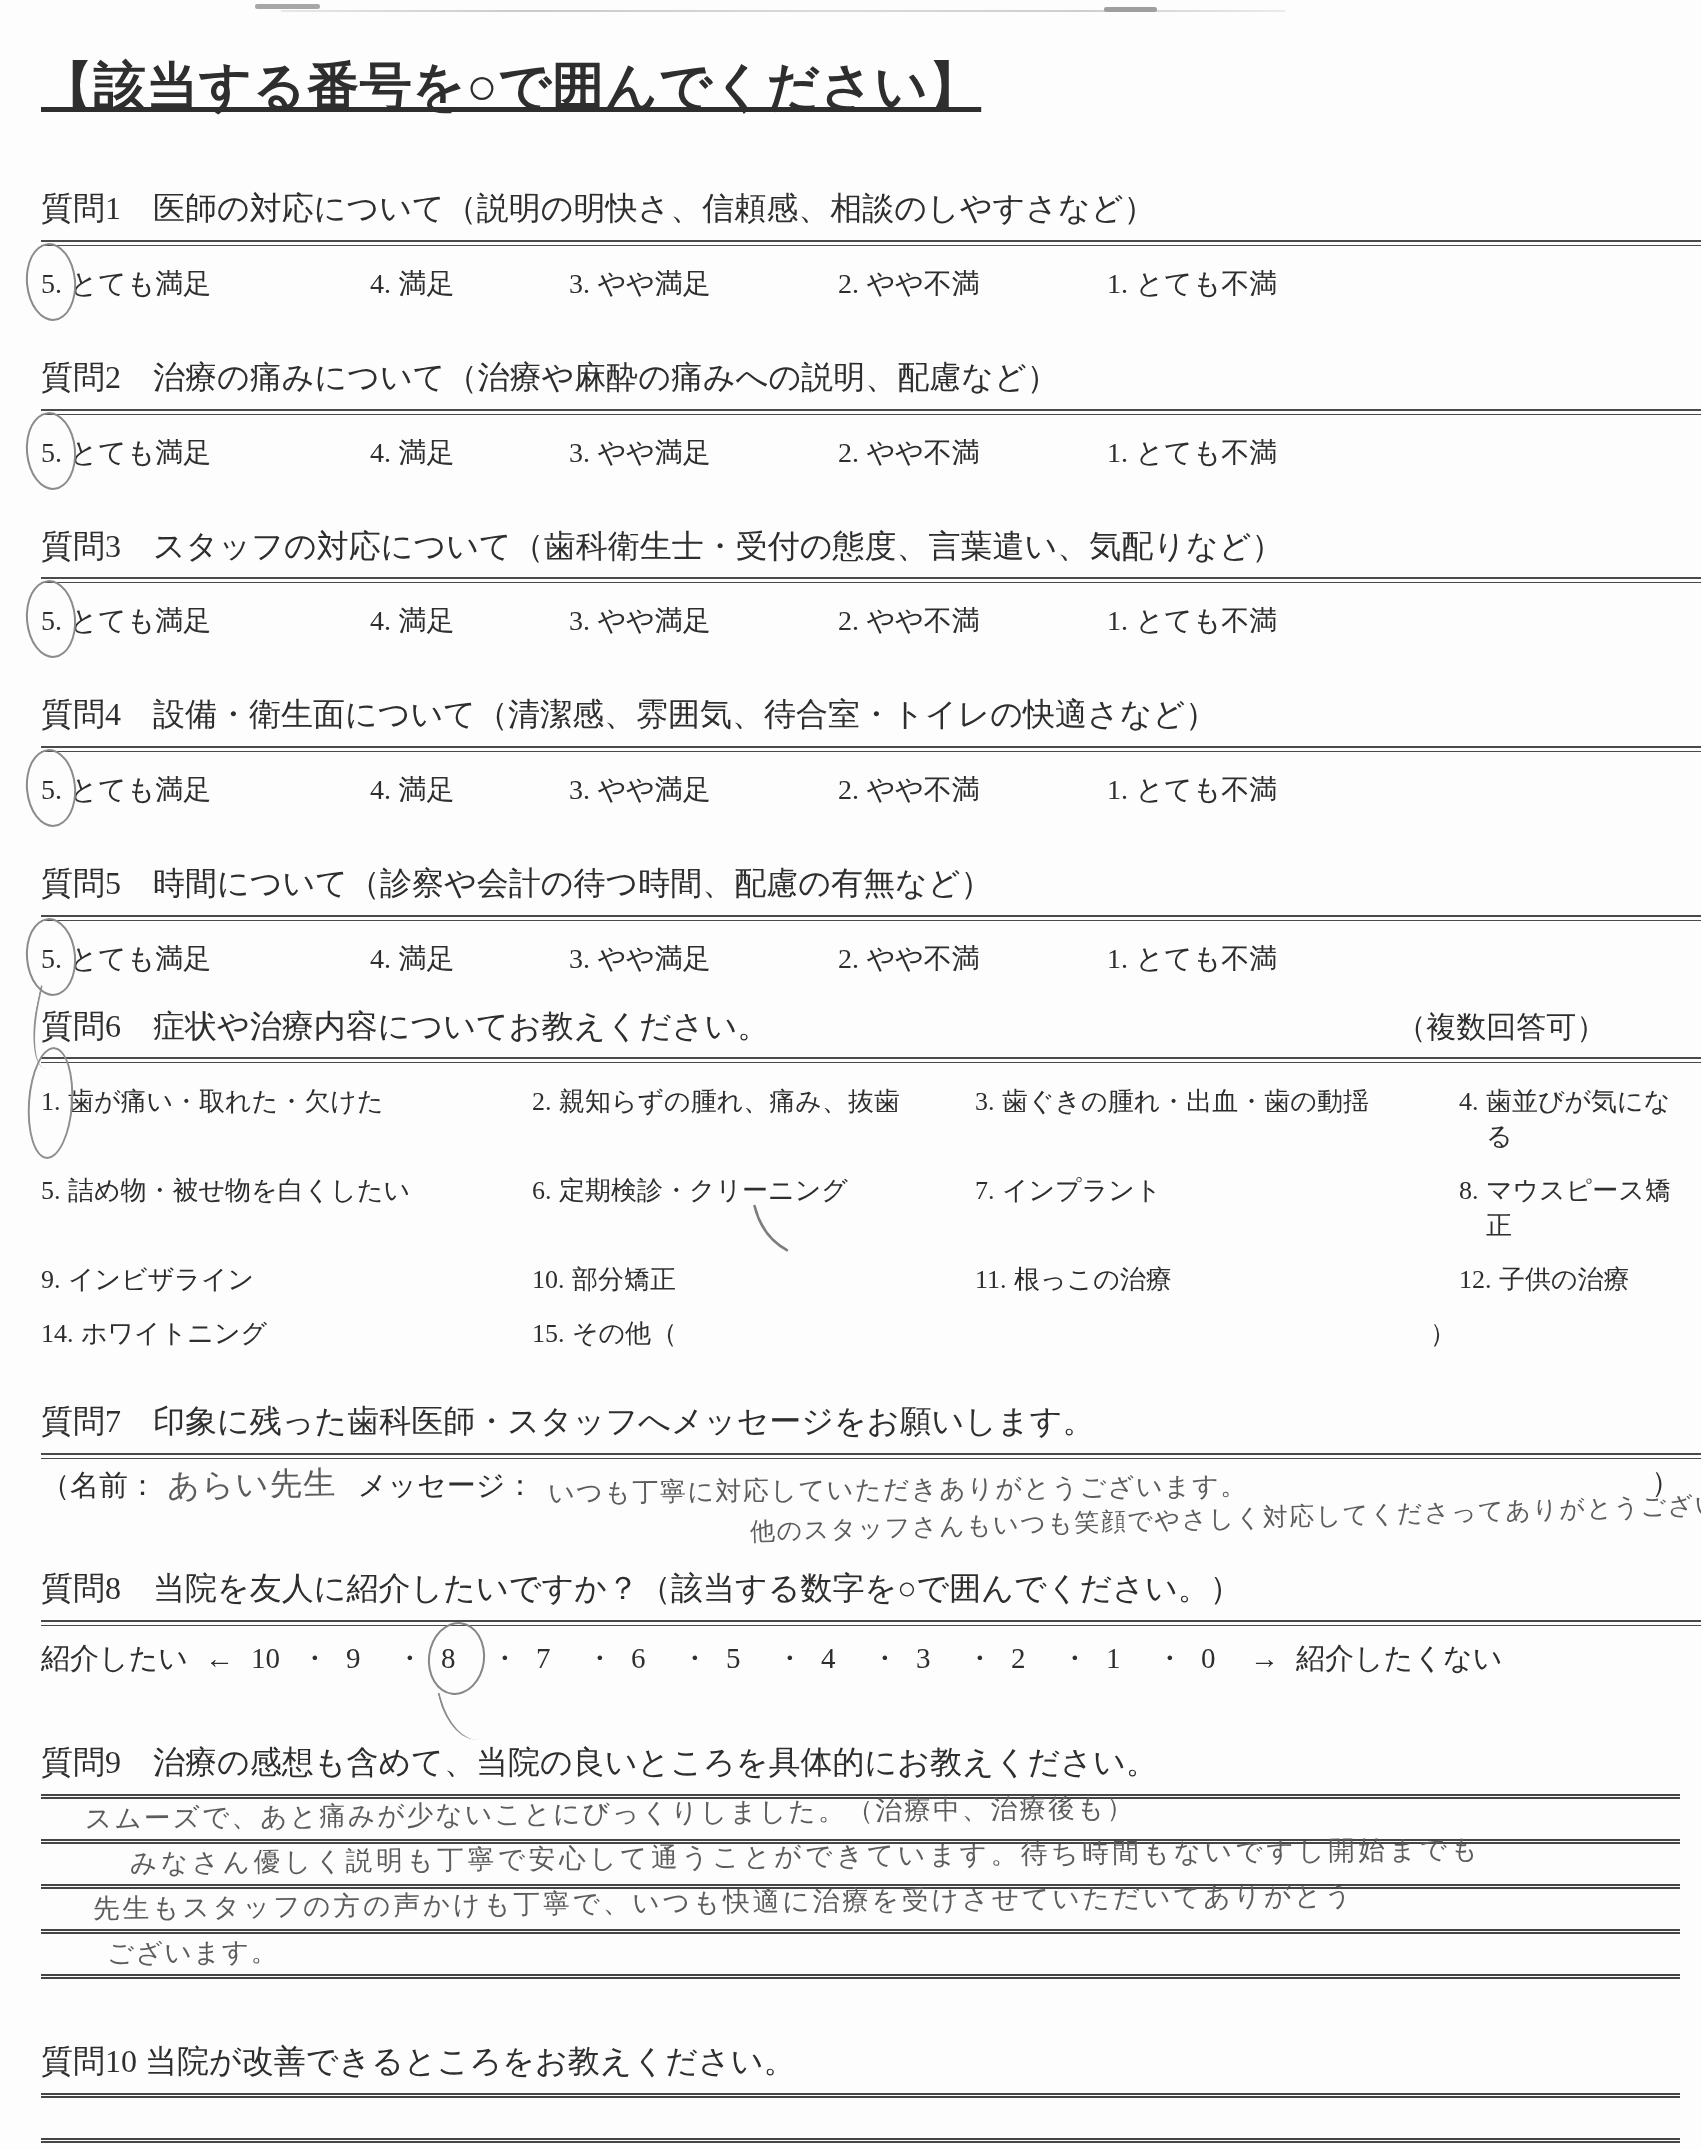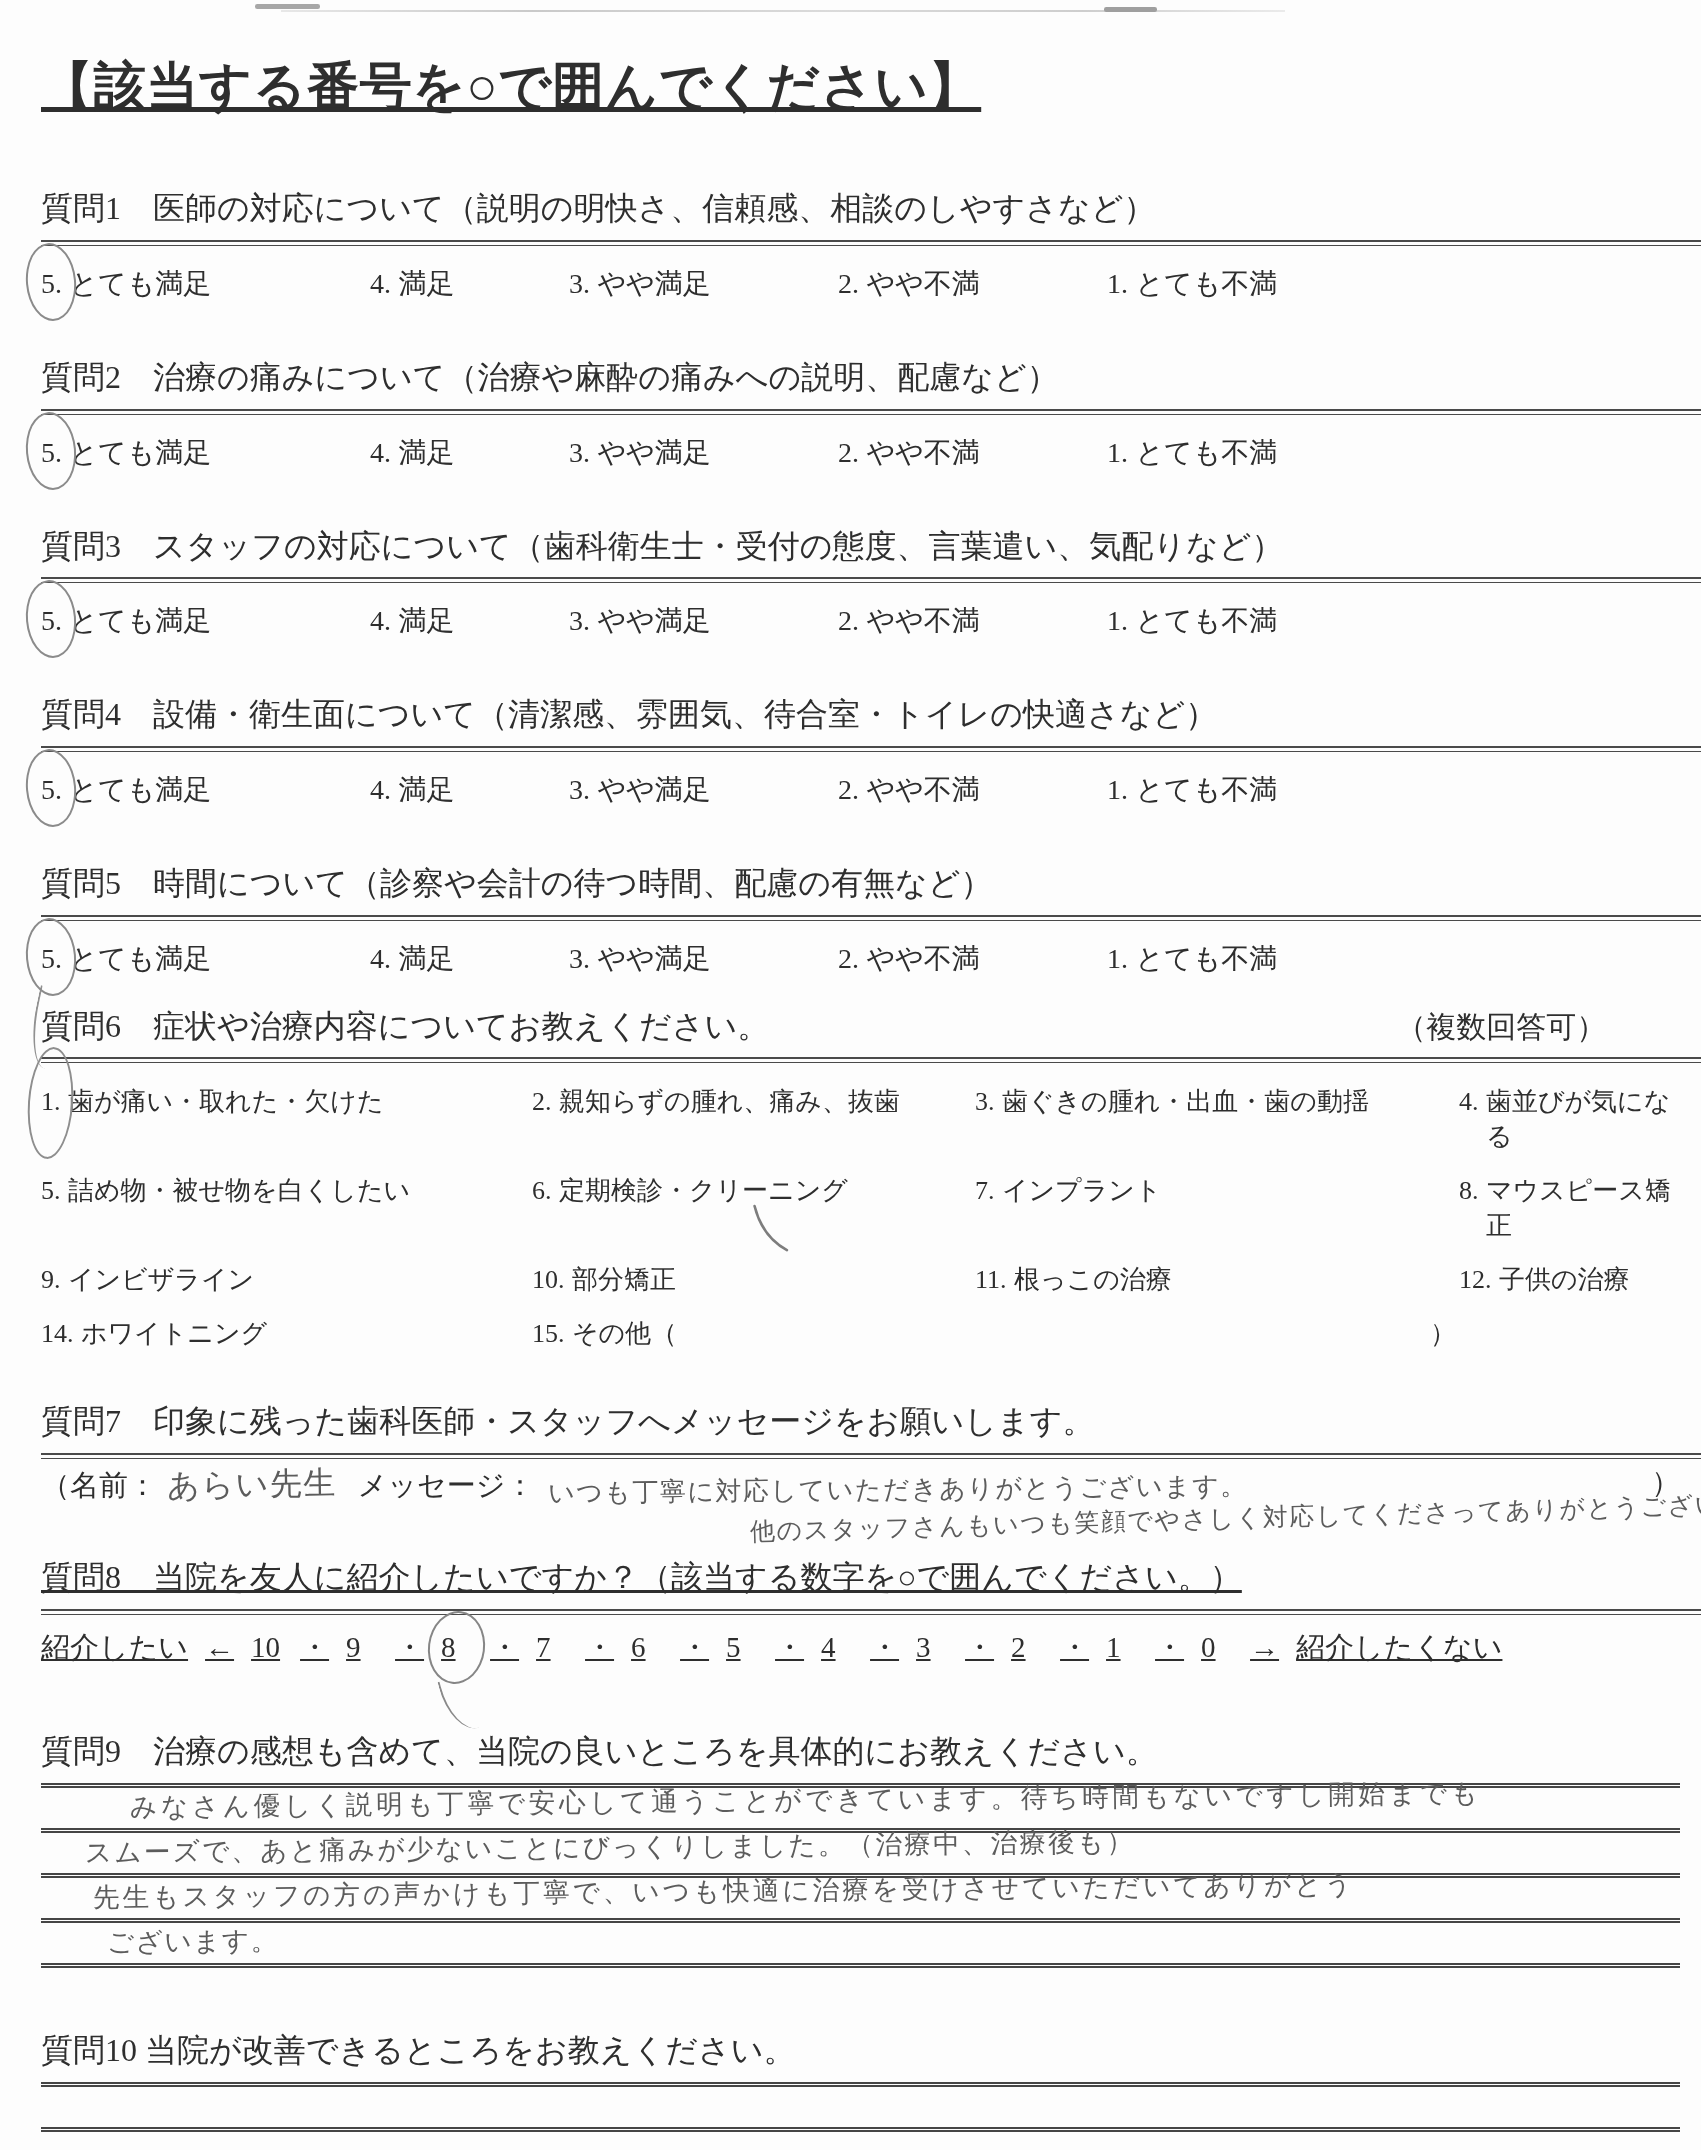--- a/index.html
+++ b/index.html
@@ -18,21 +18,21 @@
             background: linear-gradient(90deg,#e2e2e2,#bdbdbd 25%,#d2d2d2 55%,#c2c2c2 80%,#e6e6e6); opacity:.8; }
   .blotch1 { position: absolute; top: 3.7px; left: 255px; width: 65px; height: 5.2px; background:#a7a7a7; border-radius:2.2px; }
   .blotch2 { position: absolute; top: 6.6px; left: 1104px; width: 53px; height: 5.2px; background:#9f9f9f; border-radius:2.2px; }
 
   .title { font-size: 52px; font-weight: 700; letter-spacing: 0.7px; text-decoration: underline; }
 
   .qblock { margin-top: 53px; }
   .qblock.first { margin-top: 65px; }
   .qblock.q6b { margin-top: 26.6px; }
   .qblock.q7b { margin-top: 49px; }
-  .qblock.q8b { margin-top: 5px; text-decoration: underline; }
+  .qblock.q8b { margin-top: 16px; }
   .qblock.q9b { margin-top: 62px; }
   .qblock.q10b { margin-top: 61px; }
 
   .qheading { font-size: 32px; font-weight: 500; margin-bottom: 8.9px; display: flex; align-items: baseline; }
   .q6note { margin-left: auto; margin-right: 74px; font-size: 30px; }
 
   .rule { height: 5.9px; border-top: 2.2px solid #4a4a4a; border-bottom: 1.5px solid #4a4a4a; }
   .bleed { margin-right: -20.7px; }
 
   
@@ -345,24 +345,24 @@
       <span class="snumwrap"><span>0</span></span>
       <span>→</span>
       <span>紹介したくない</span>
     </div>
   </section>
 
   <section class="qblock q9b">
     <h2 class="qheading">質問9　治療の感想も含めて、当院の良いところを具体的にお教えください。</h2>
     <div class="ruled">
       <div class="arow">
-          <span class="hw a1">みなさん優しく説明も丁寧で安心して通うことができています。待ち時間もないですし開始までも</span>
+          <span class="hw a2">スムーズで、あと痛みが少ないことにびっくりしました。（治療中、治療後も）</span>
         </div>
       <div class="arow">
-          <span class="hw a2">スムーズで、あと痛みが少ないことにびっくりしました。（治療中、治療後も）</span>
+          <span class="hw a1">みなさん優しく説明も丁寧で安心して通うことができています。待ち時間もないですし開始までも</span>
         </div>
       <div class="arow">
           <span class="hw a3">先生もスタッフの方の声かけも丁寧で、いつも快適に治療を受けさせていただいてありがとう</span>
         </div>
       <div class="arow">
           <span class="hw a4">ございます。</span>
         </div>
     </div>
   </section>
 

